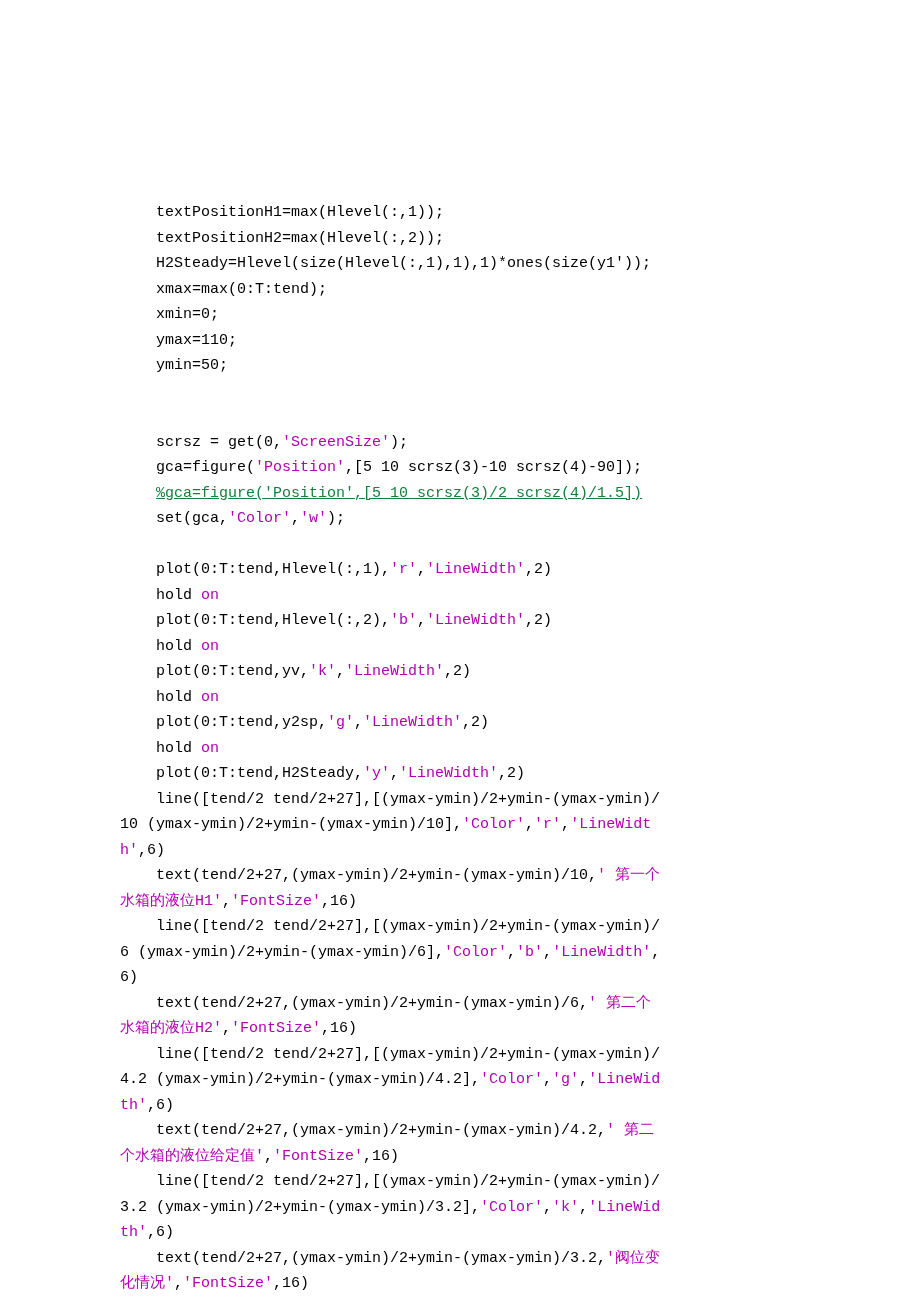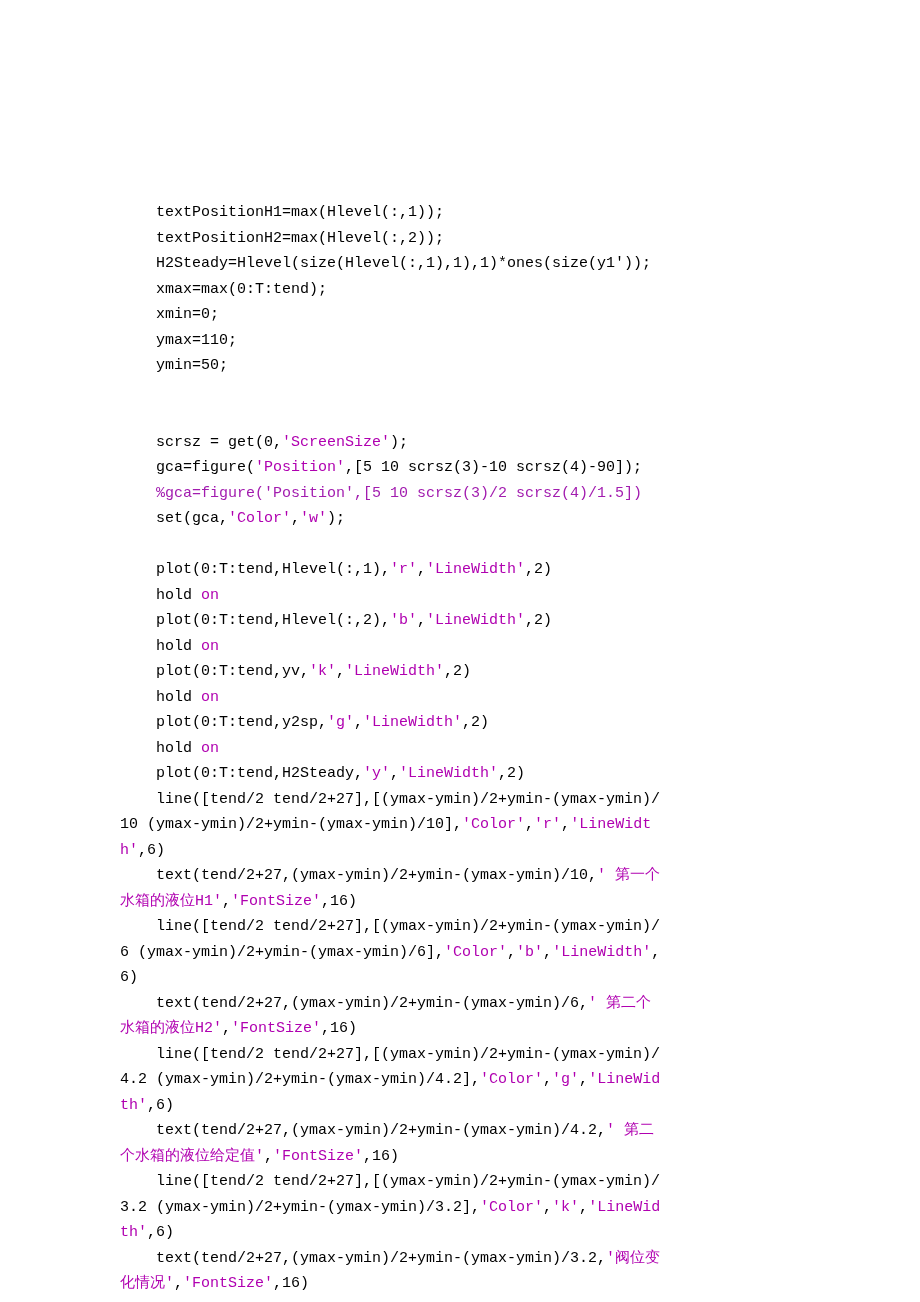--- a/index.html
+++ b/index.html
@@ -16,21 +16,21 @@
     background: #ffffff;
     box-sizing: border-box;
     padding: 200px 90px 100px 120px;
   }
   .code {
     white-space: pre-wrap;
     word-break: break-all;
     color: #000000;
   }
   .str { color: #b000b0; text-align: center; }
-  .com { color: #a21caf; }
+  .com { color: #15803d; text-decoration: underline; }
   .line { display: block; }
 </style>
 </head>
 <body>
 
 <div class="page">
   <div class="code" id="code-container"><div class="line" style="padding-left: 4ch;"><span>textPositionH1=max(Hlevel(:,1));</span></div><div class="line" style="padding-left: 4ch;"><span>textPositionH2=max(Hlevel(:,2));</span></div><div class="line" style="padding-left: 4ch;"><span>H2Steady=Hlevel(size(Hlevel(:,1),1),1)*ones(size(y1'));</span></div><div class="line" style="padding-left: 4ch;"><span>xmax=max(0:T:tend);</span></div><div class="line" style="padding-left: 4ch;"><span>xmin=0;</span></div><div class="line" style="padding-left: 4ch;"><span>ymax=110;</span></div><div class="line" style="padding-left: 4ch;"><span>ymin=50;</span></div><div class="line" style="padding-left: 4ch;">&nbsp;</div><div class="line" style="padding-left: 4ch;">&nbsp;</div><div class="line" style="padding-left: 4ch;"><span>scrsz = get(0,</span><span class="str">'ScreenSize'</span><span>);</span></div><div class="line" style="padding-left: 4ch;"><span>gca=figure(</span><span class="str">'Position'</span><span>,[5 10 scrsz(3)-10 scrsz(4)-90]);</span></div><div class="line" style="padding-left: 4ch;"><span class="com">%gca=figure('Position',[5 10 scrsz(3)/2 scrsz(4)/1.5])</span></div><div class="line" style="padding-left: 4ch;"><span>set(gca,</span><span class="str">'Color'</span><span>,</span><span class="str">'w'</span><span>);</span></div><div class="line" style="padding-left: 4ch;">&nbsp;</div><div class="line" style="padding-left: 4ch;"><span>plot(0:T:tend,Hlevel(:,1),</span><span class="str">'r'</span><span>,</span><span class="str">'LineWidth'</span><span>,2)</span></div><div class="line" style="padding-left: 4ch;"><span>hold </span><span class="str">on</span></div><div class="line" style="padding-left: 4ch;"><span>plot(0:T:tend,Hlevel(:,2),</span><span class="str">'b'</span><span>,</span><span class="str">'LineWidth'</span><span>,2)</span></div><div class="line" style="padding-left: 4ch;"><span>hold </span><span class="str">on</span></div><div class="line" style="padding-left: 4ch;"><span>plot(0:T:tend,yv,</span><span class="str">'k'</span><span>,</span><span class="str">'LineWidth'</span><span>,2)</span></div><div class="line" style="padding-left: 4ch;"><span>hold </span><span class="str">on</span></div><div class="line" style="padding-left: 4ch;"><span>plot(0:T:tend,y2sp,</span><span class="str">'g'</span><span>,</span><span class="str">'LineWidth'</span><span>,2)</span></div><div class="line" style="padding-left: 4ch;"><span>hold </span><span class="str">on</span></div><div class="line" style="padding-left: 4ch;"><span>plot(0:T:tend,H2Steady,</span><span class="str">'y'</span><span>,</span><span class="str">'LineWidth'</span><span>,2)</span></div><div class="line" style="padding-left: 0px; text-indent: 0px;"><span>    line([tend/2 tend/2+27],[(ymax-ymin)/2+ymin-(ymax-ymin)/10 (ymax-ymin)/2+ymin-(ymax-ymin)/10],</span><span class="str">'Color'</span><span>,</span><span class="str">'r'</span><span>,</span><span class="str">'LineWidth'</span><span>,6)</span></div><div class="line" style="padding-left: 0px; text-indent: 0px;"><span>    text(tend/2+27,(ymax-ymin)/2+ymin-(ymax-ymin)/10,</span><span class="str">' 第一个水箱的液位H1'</span><span>,</span><span class="str">'FontSize'</span><span>,16)</span></div><div class="line" style="padding-left: 0px; text-indent: 0px;"><span>    line([tend/2 tend/2+27],[(ymax-ymin)/2+ymin-(ymax-ymin)/6 (ymax-ymin)/2+ymin-(ymax-ymin)/6],</span><span class="str">'Color'</span><span>,</span><span class="str">'b'</span><span>,</span><span class="str">'LineWidth'</span><span>,6)</span></div><div class="line" style="padding-left: 0px; text-indent: 0px;"><span>    text(tend/2+27,(ymax-ymin)/2+ymin-(ymax-ymin)/6,</span><span class="str">' 第二个水箱的液位H2'</span><span>,</span><span class="str">'FontSize'</span><span>,16)</span></div><div class="line" style="padding-left: 0px; text-indent: 0px;"><span>    line([tend/2 tend/2+27],[(ymax-ymin)/2+ymin-(ymax-ymin)/4.2 (ymax-ymin)/2+ymin-(ymax-ymin)/4.2],</span><span class="str">'Color'</span><span>,</span><span class="str">'g'</span><span>,</span><span class="str">'LineWidth'</span><span>,6)</span></div><div class="line" style="padding-left: 0px; text-indent: 0px;"><span>    text(tend/2+27,(ymax-ymin)/2+ymin-(ymax-ymin)/4.2,</span><span class="str">' 第二个水箱的液位给定值'</span><span>,</span><span class="str">'FontSize'</span><span>,16)</span></div><div class="line" style="padding-left: 0px; text-indent: 0px;"><span>    line([tend/2 tend/2+27],[(ymax-ymin)/2+ymin-(ymax-ymin)/3.2 (ymax-ymin)/2+ymin-(ymax-ymin)/3.2],</span><span class="str">'Color'</span><span>,</span><span class="str">'k'</span><span>,</span><span class="str">'LineWidth'</span><span>,6)</span></div><div class="line" style="padding-left: 0px; text-indent: 0px;"><span>    text(tend/2+27,(ymax-ymin)/2+ymin-(ymax-ymin)/3.2,</span><span class="str">'阀位变化情况'</span><span>,</span><span class="str">'FontSize'</span><span>,16)</span></div><div class="line" style="padding-left: 4ch;"><span>axis([xmin xmax  ymin  ymax]);</span></div></div>
 </div>
 
 </body></html>

